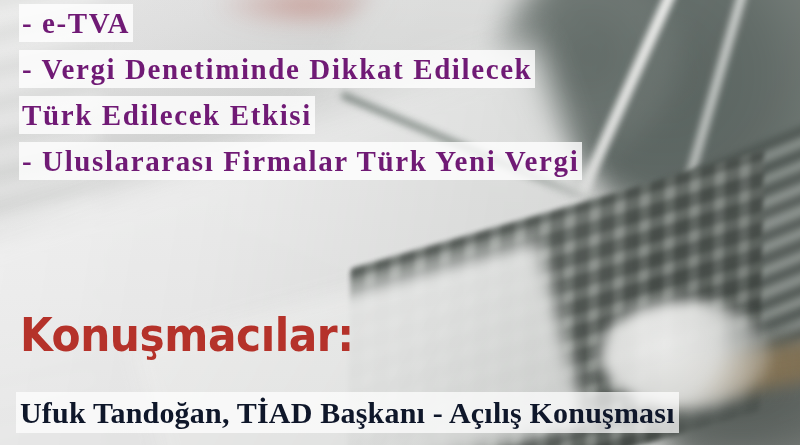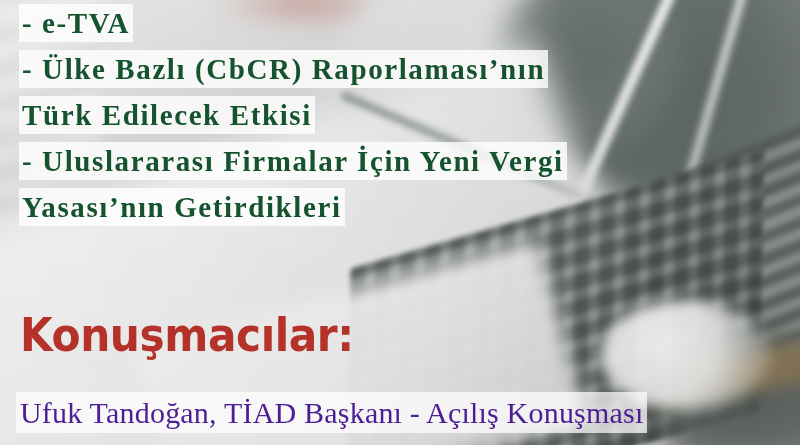--- a/index.html
+++ b/index.html
@@ -258,21 +258,21 @@
     margin: 0;
     height: 46px;
     line-height: 46px;
     white-space: nowrap;
     padding-left: 22px;
   }
   .line > span.txt {
     display: inline;
     background: rgba(255,255,255,.80);
     box-shadow: 0 0 0 3px rgba(255,255,255,.80);
-    color: #14532d;
+    color: #701a75;
     font-family: "Liberation Serif", serif;
     font-size: 29px;
     font-weight: 700;
     letter-spacing: 1.6px;
     -webkit-box-decoration-break: clone;
     box-decoration-break: clone;
   }
 
   
   .speakers-heading {
@@ -296,24 +296,24 @@
     top: 391px;
     width: 800px;
     padding-left: 20px;
     height: 44px;
     line-height: 44px;
     white-space: nowrap;
   }
   .speaker-row > span.txt {
     background: rgba(255,255,255,.72);
     box-shadow: 0 0 0 4px rgba(255,255,255,.72);
-    color: #4c1d95;
+    color: #0f172a;
     font-family: "Liberation Serif", serif;
     font-size: 30px;
-    font-weight: 400;
+    font-weight: 700;
     letter-spacing: .2px;
   }
 </style>
 </head>
 <body>
 
 <div id="stage">
 
   <div class="bg-layer">
     <div class="bg-base"></div>
@@ -335,30 +335,27 @@
     <div class="bg-veil"></div>
   </div>
 
   <div class="content">
 
     <div class="agenda">
       <div class="line" style="top:0px">
         <span class="txt">- e-TVA</span>
       </div>
       <div class="line">
-        <span class="txt">- Ülke Bazlı (CbCR) Raporlaması’nın</span>
+        <span class="txt">- Vergi Denetiminde Dikkat Edilecek</span>
       </div>
       <div class="line">
         <span class="txt">Türk Edilecek Etkisi</span>
       </div>
       <div class="line">
-        <span class="txt">- Uluslararası Firmalar İçin Yeni Vergi</span>
-      </div>
-      <div class="line">
-        <span class="txt">Yasası’nın Getirdikleri</span>
+        <span class="txt">- Uluslararası Firmalar Türk Yeni Vergi</span>
       </div>
     </div>
 
     <div class="speakers-heading">Konuşmacılar:</div>
 
     <div class="speaker-row">
       <span class="txt">Ufuk Tandoğan, TİAD Başkanı - Açılış Konuşması</span>
     </div>
 
   </div>

